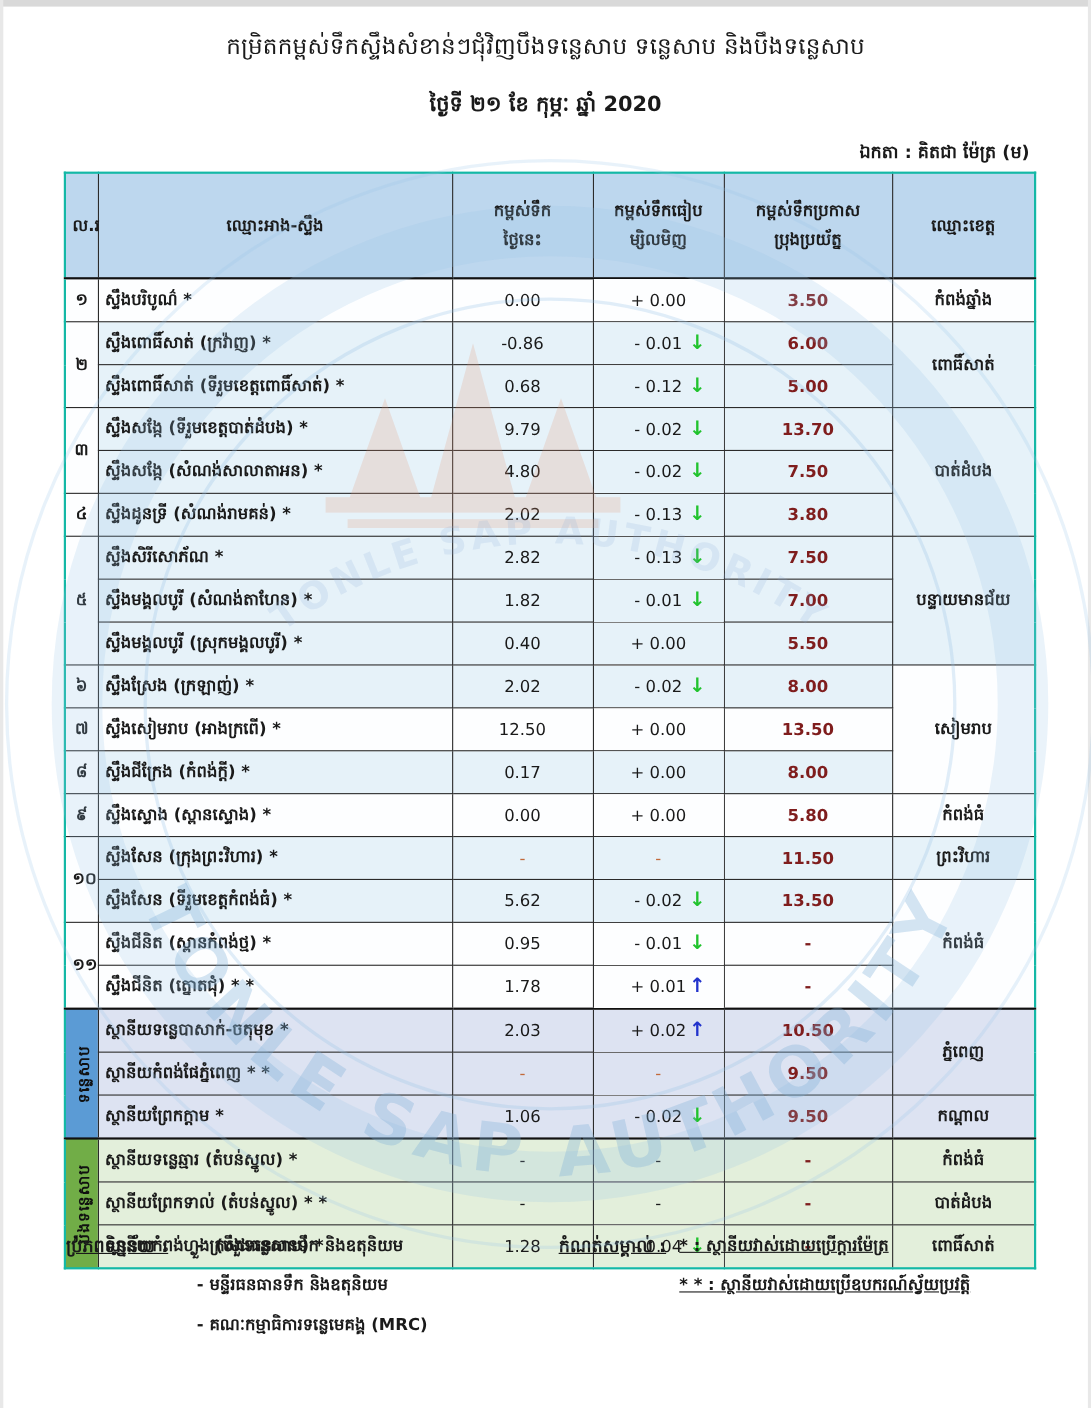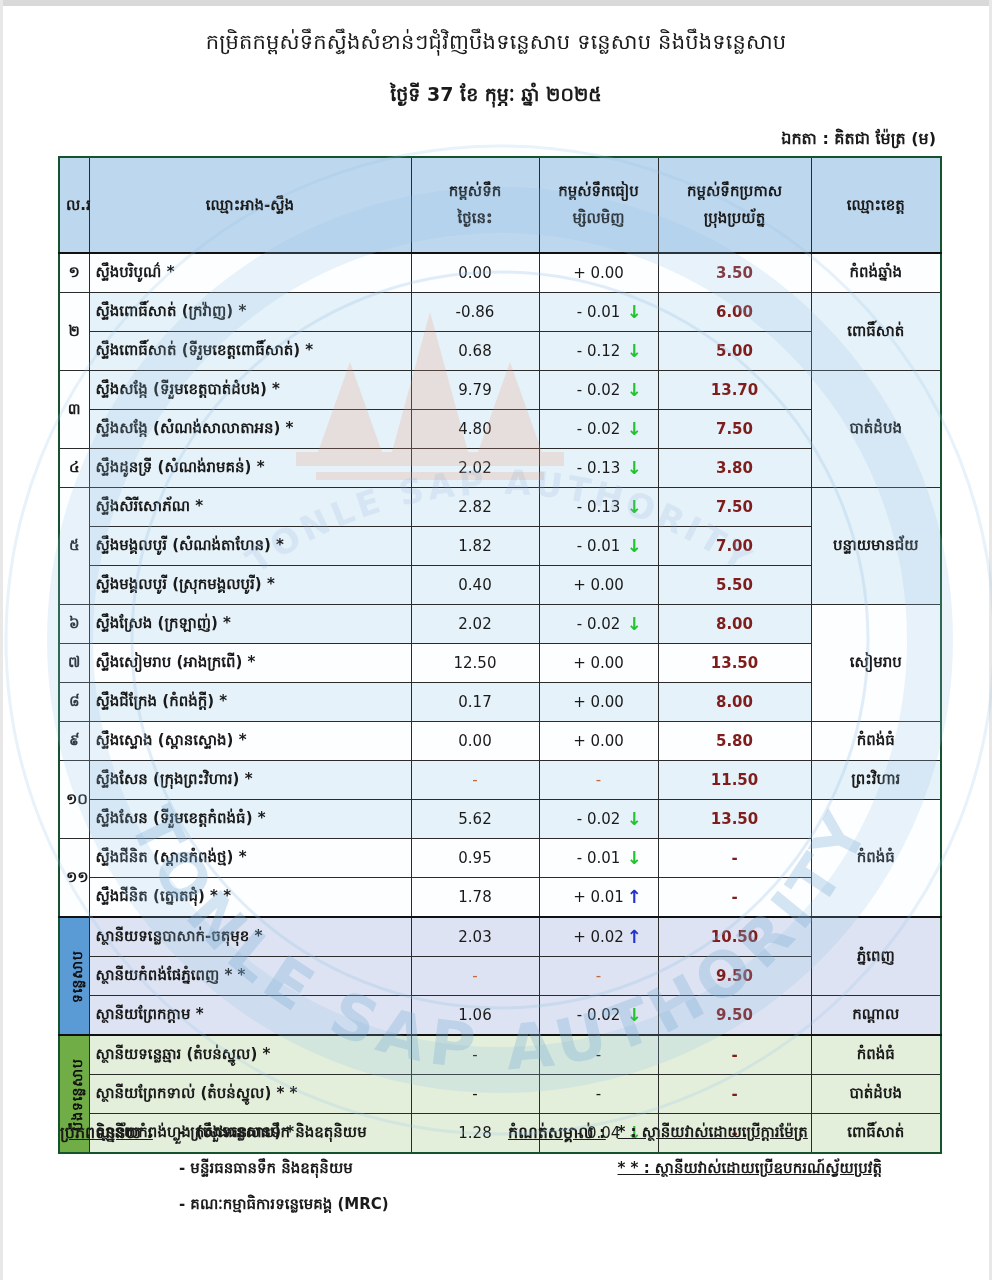--- a/index.html
+++ b/index.html
@@ -38,21 +38,21 @@
   table.wl col.c-today{width:128px;}
   table.wl col.c-chg{width:119px;}
   table.wl col.c-alert{width:153px;}
   table.wl col.c-prov{width:130px;}
 
   table.wl th, table.wl td{
     border:1px solid #2b2b2b;
     padding:2px 6px;
     vertical-align:middle;
   }
-  table.wl{border:2px solid #14532d;}
+  table.wl{border:2px solid #14b8a6;}
   table.wl thead th{
     background:#BDD7EE;height:90px;font-weight:bold;font-size:15px;
     text-align:center;white-space:pre-line;line-height:1.8;
     border-bottom:2px solid #111;
   }
   table.wl tbody td{height:34px;}
   .ncell{background:#FDFEFF;text-align:center;font-weight:bold;}
   .name{text-align:left;padding-left:10px;font-weight:bold;}
   .val{text-align:center;}
   .chg{text-align:center;position:relative;}
@@ -91,21 +91,21 @@
   .foot-lines .line{white-space:nowrap;}
 </style>
 </head>
 <body>
 
 <div class="edge-top"></div>
 <div class="edge-side edge-left"></div>
 <div class="edge-side edge-right"></div>
 
 <div class="page-title">កម្រិតកម្ពស់ទឹកស្ទឹងសំខាន់ៗជុំវិញបឹងទន្លេសាប ទន្លេសាប និងបឹងទន្លេសាប</div>
-<div class="page-date">ថ្ងៃទី 37 ខែ កុម្ភៈ ឆ្នាំ ២០២៥</div>
+<div class="page-date">ថ្ងៃទី ២១ ខែ កុម្ភៈ ឆ្នាំ 2020</div>
 <div class="unit-line">ឯកតា : គិតជា ម៉ែត្រ (ម)</div>
 
 <table class="wl">
   <colgroup>
     <col class="c-no">
       <col class="c-name">
       <col class="c-today">
       <col class="c-chg">
       <col class="c-alert">
       <col class="c-prov">

